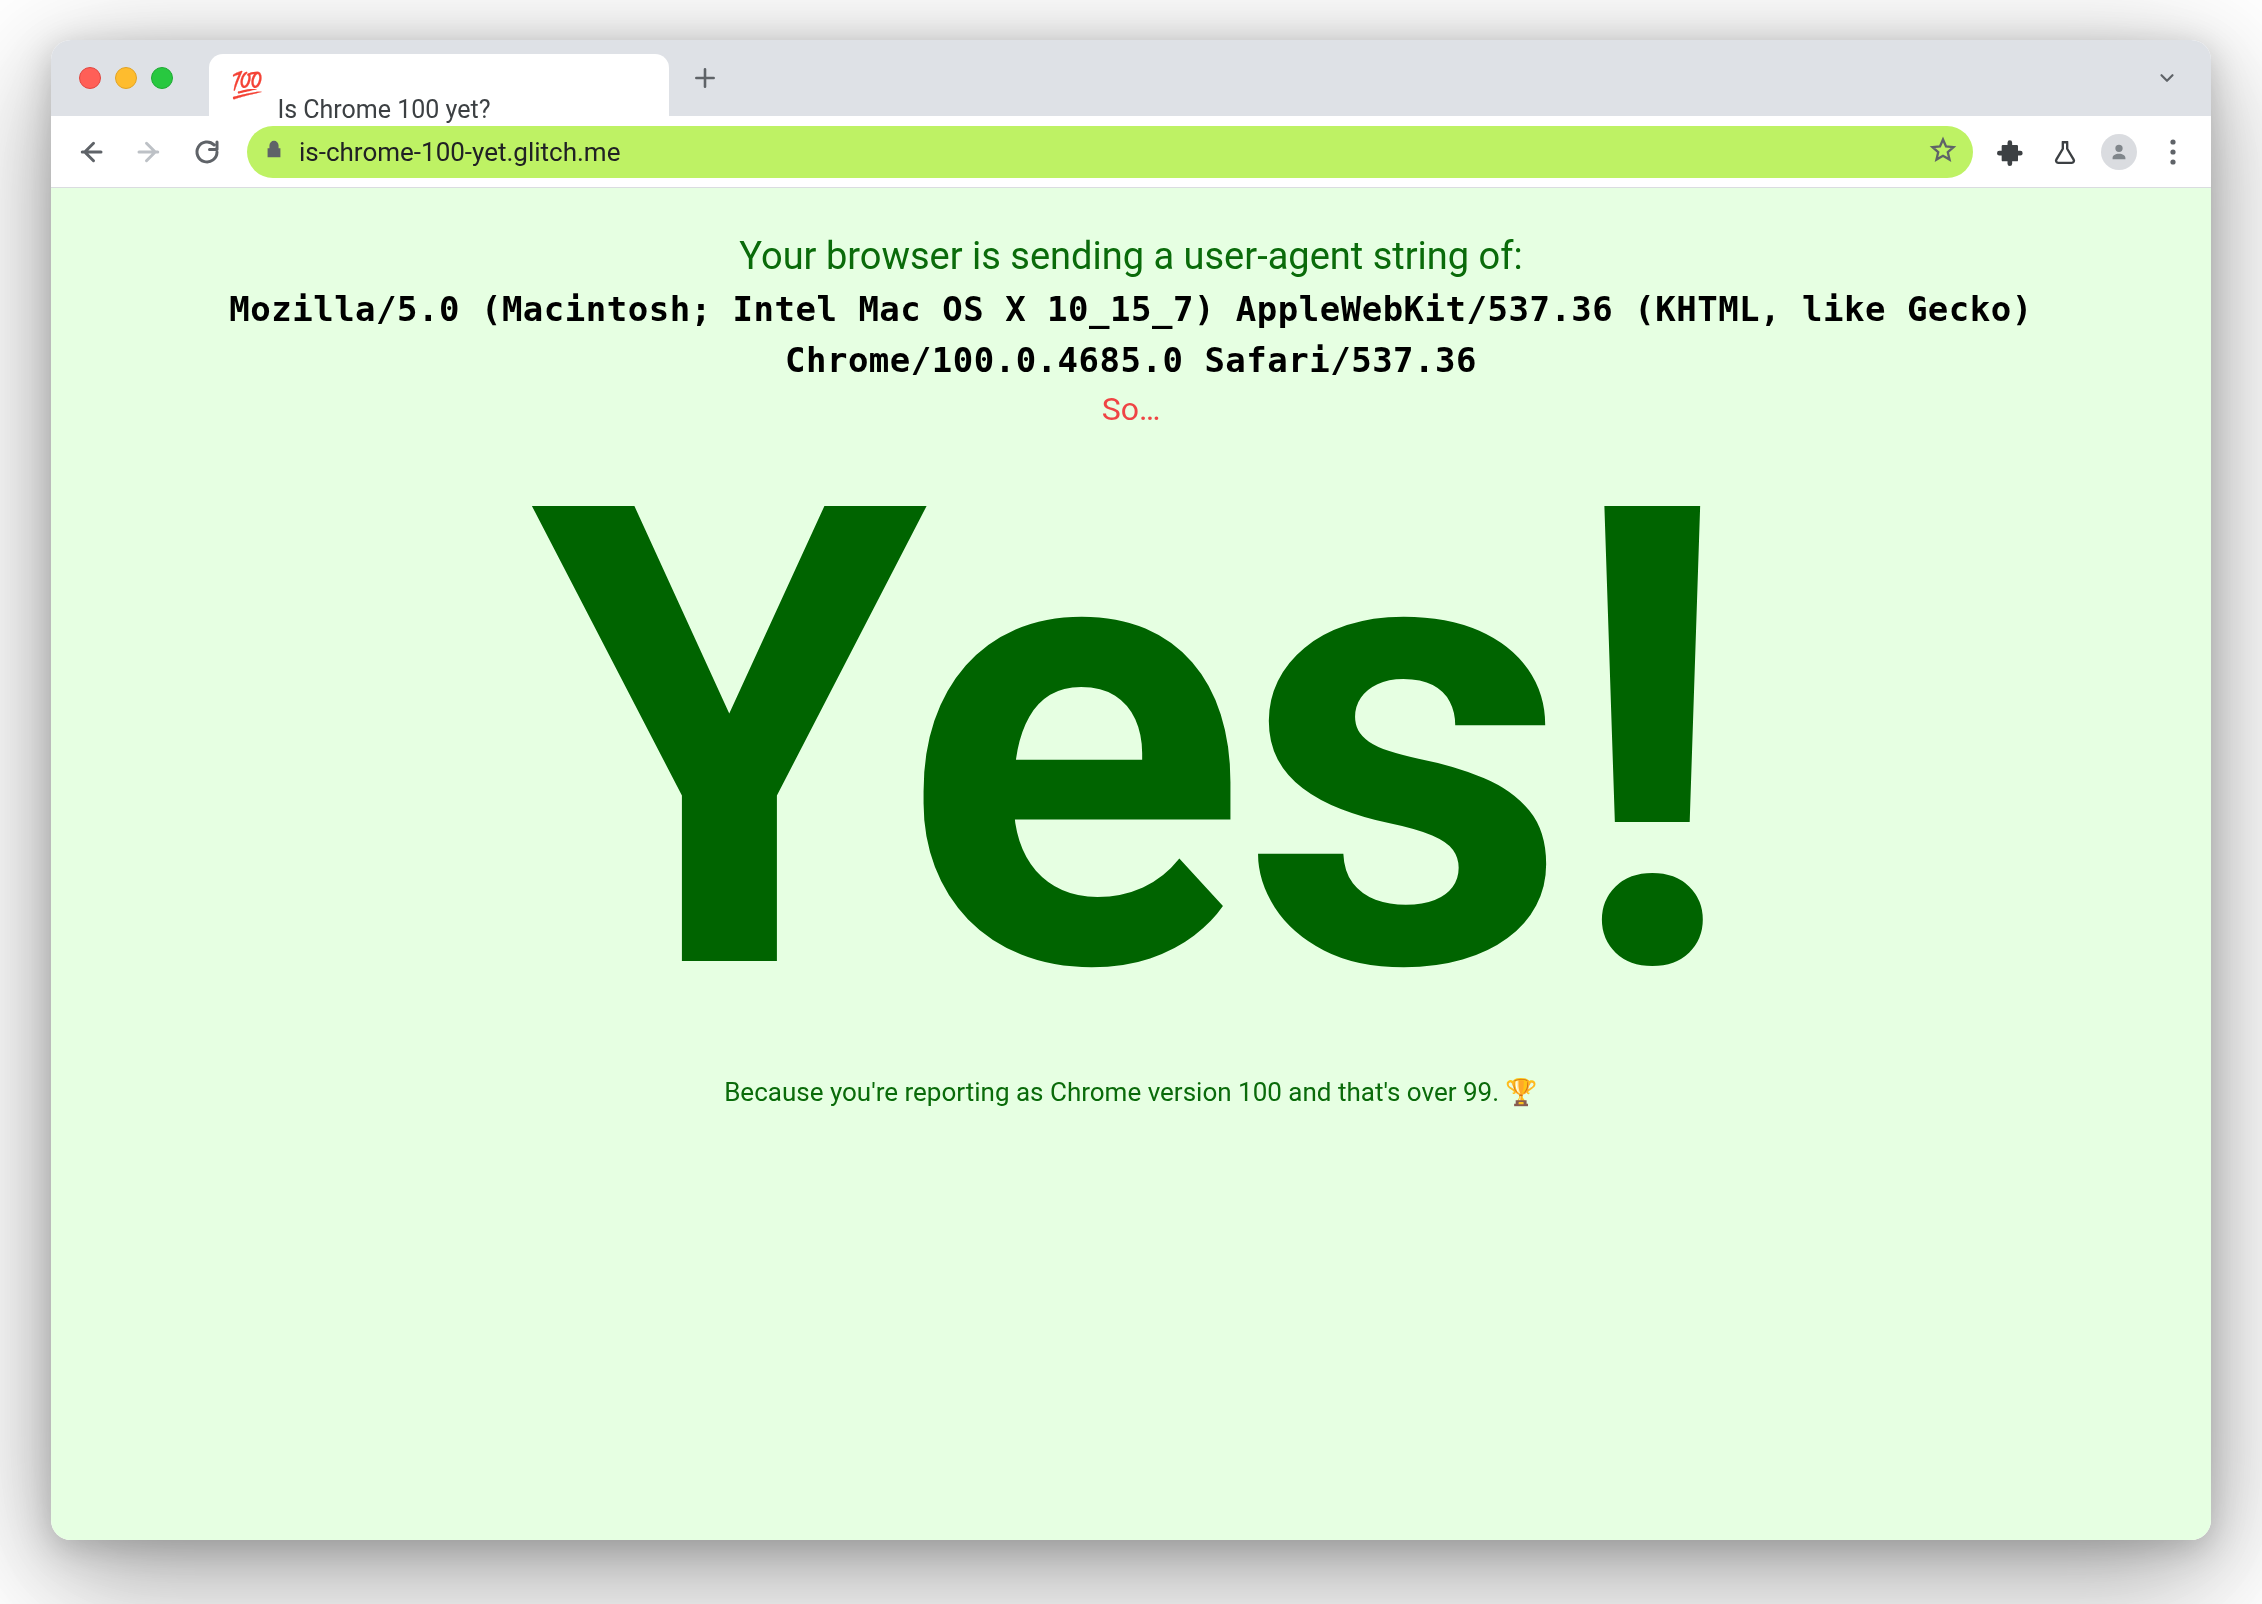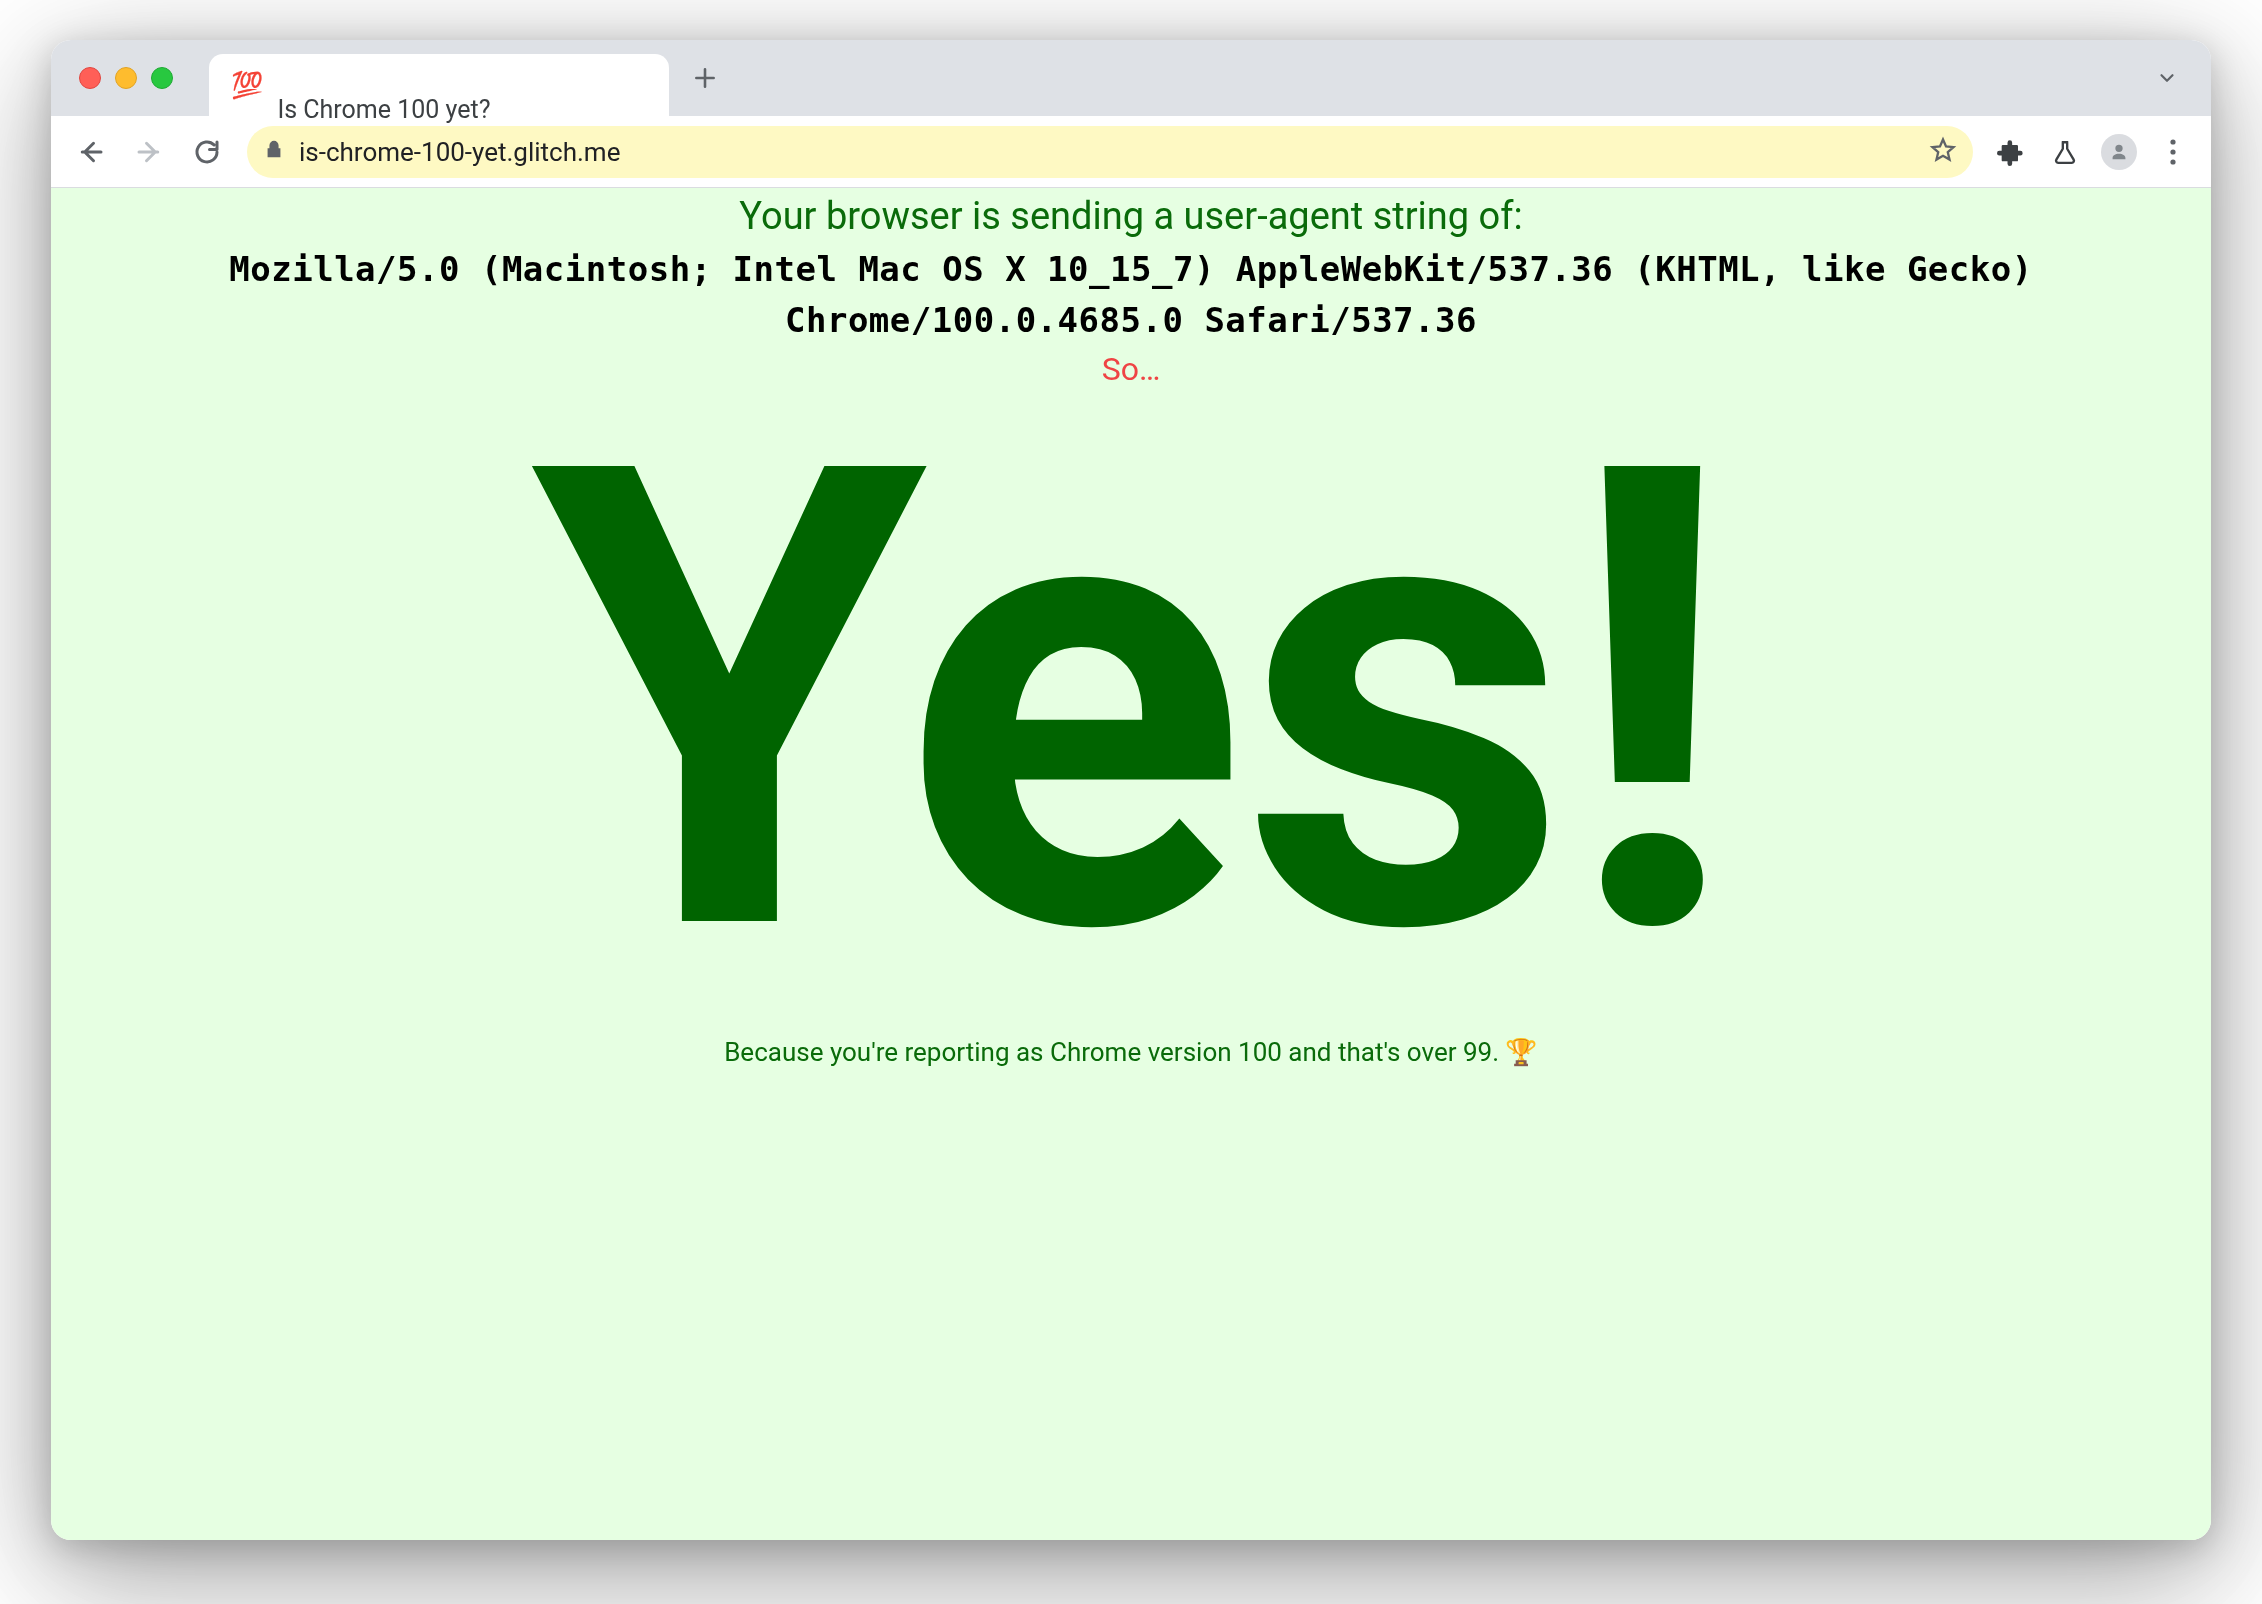--- a/index.html
+++ b/index.html
@@ -93,21 +93,21 @@
     width:52px; height:52px;
     display:flex;align-items:center;justify-content:center;
     color:#5f6368; border-radius:50%;
   }
   .tbtn.disabled { color:#bdc1c6; }
   .tbtn svg { width:30px; height:30px; stroke:currentColor; fill:none; stroke-width:2.4; stroke-linecap:round; stroke-linejoin:round; }
 
   .omnibox {
     flex:1;
     height:52px;
-    background:#fef9c3;
+    background:#bef264;
     border-radius:26px;
     display:flex;
     align-items:center;
     padding: 0 16px;
     gap: 14px;
     margin: 0 8px;
   }
   .omnibox .lock { color:#5f6368; }
   .omnibox .lock svg { width:22px; height:22px; fill:currentColor; }
   .omnibox .url { font-size:26px; color:#202124; flex:1; }
@@ -122,20 +122,21 @@
   .avatar-circle{width:36px;height:36px;border-radius:50%;background:#dadce0;display:flex;align-items:center;justify-content:center;}
   .avatar-circle svg{width:22px;height:22px;fill:#80868b;}
   .menu-dots svg{width:6px;height:26px;fill:#5f6368;}
 
   
   .viewport {
     flex:1;
     background:#e6ffe2;
     overflow:hidden;
     text-align:center;
+    padding-top: 40px;
   }
   .line-intro {
     font-size:38px;
     color:#0a6b0a;
     margin: 6px 0;
   }
   .ua-string {
     font-family: ui-monospace, SFMono-Regular, Menlo, Consolas, monospace;
     font-size:34px;
     font-weight:700;

